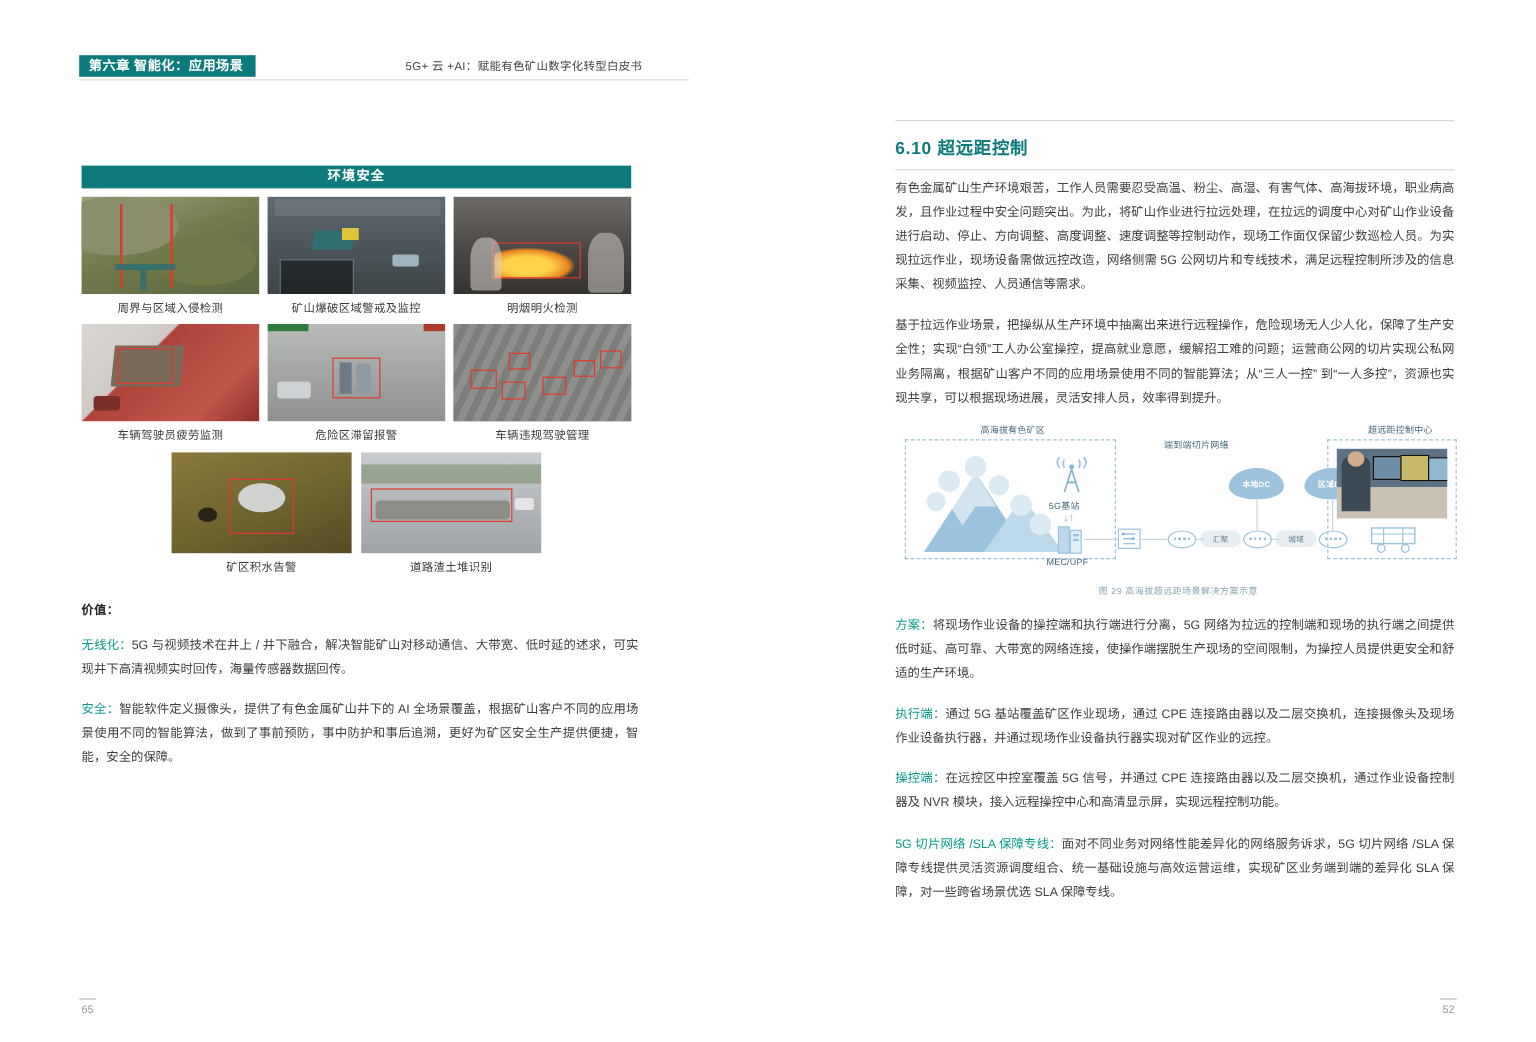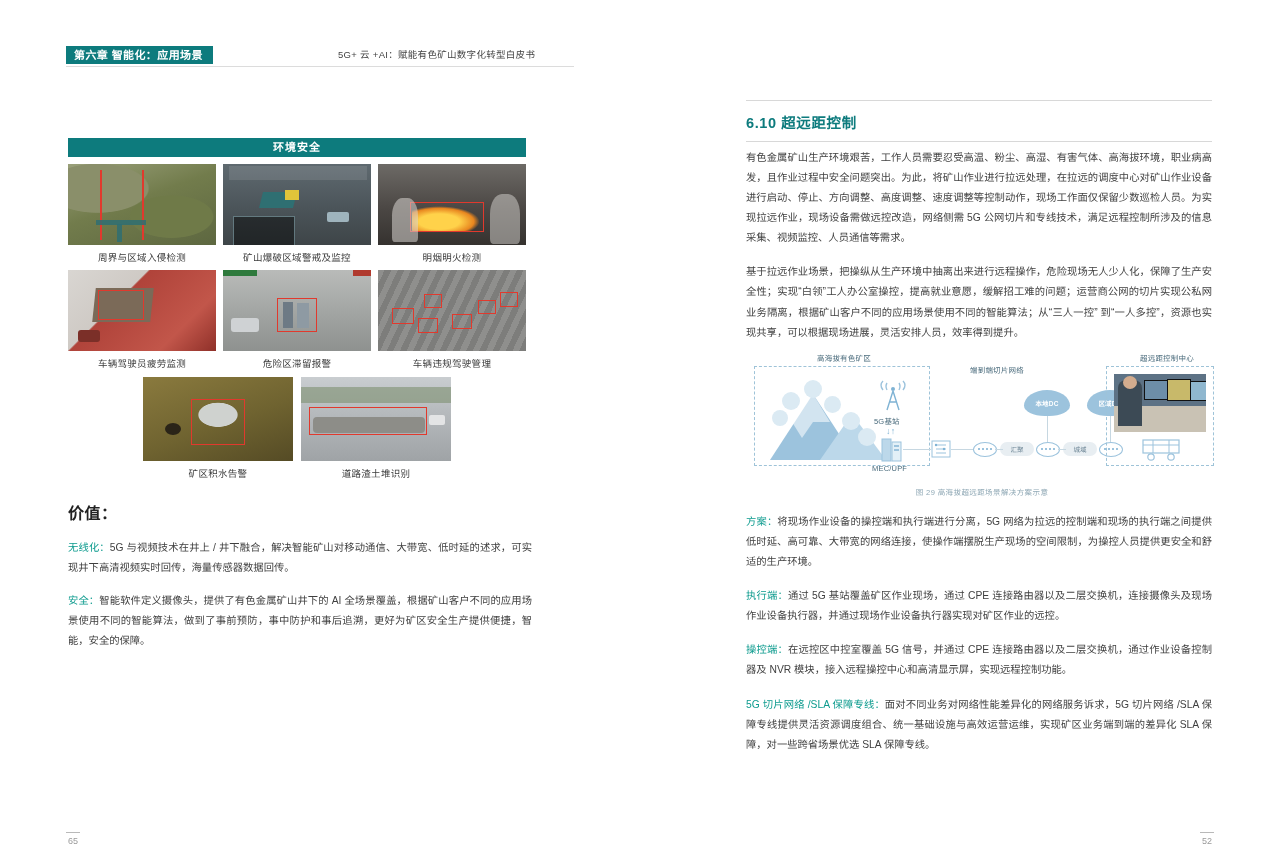--- a/index.html
+++ b/index.html
@@ -70,21 +70,21 @@
       linear-gradient(160deg,#8a7a3e 0%,#6f6330 55%,#554b25 100%);}
   .sc-road{background:linear-gradient(180deg,#c9cdd0 0%,#b6babd 42%,#9fa3a6 100%);}
 
   .box{position:absolute;border:1.5px solid #e1392d;box-sizing:border-box;}
   .vline{position:absolute;width:2px;background:#e1392d;}
   .tealblob{position:absolute;background:#2f6f72;opacity:.85;}
 
   
   .value{position:absolute;left:68px;top:500px;width:464px;}
   .value h4{
-    margin:0 0 14px 0;font-size:16px;color:#222;font-weight:bold;letter-spacing:.5px;
+    margin:0 0 14px 0;font-size:10px;color:#222;font-weight:bold;letter-spacing:.5px;
   }
   .vp{margin:0 0 13px 0;font-size:10.3px;line-height:1.95;color:#3f3f3f;text-align:justify;}
   .vp .key{color:#0d9b8e;}
 
   
   .sec{position:absolute;left:746px;top:100px;width:466px;}
   .sec .toprule{height:1px;background:#d8d8d8;margin-bottom:10px;}
   .sec h2{
     margin:0;font-size:14.5px;color:#0d7b7d;font-weight:bold;letter-spacing:.6px;
   }

